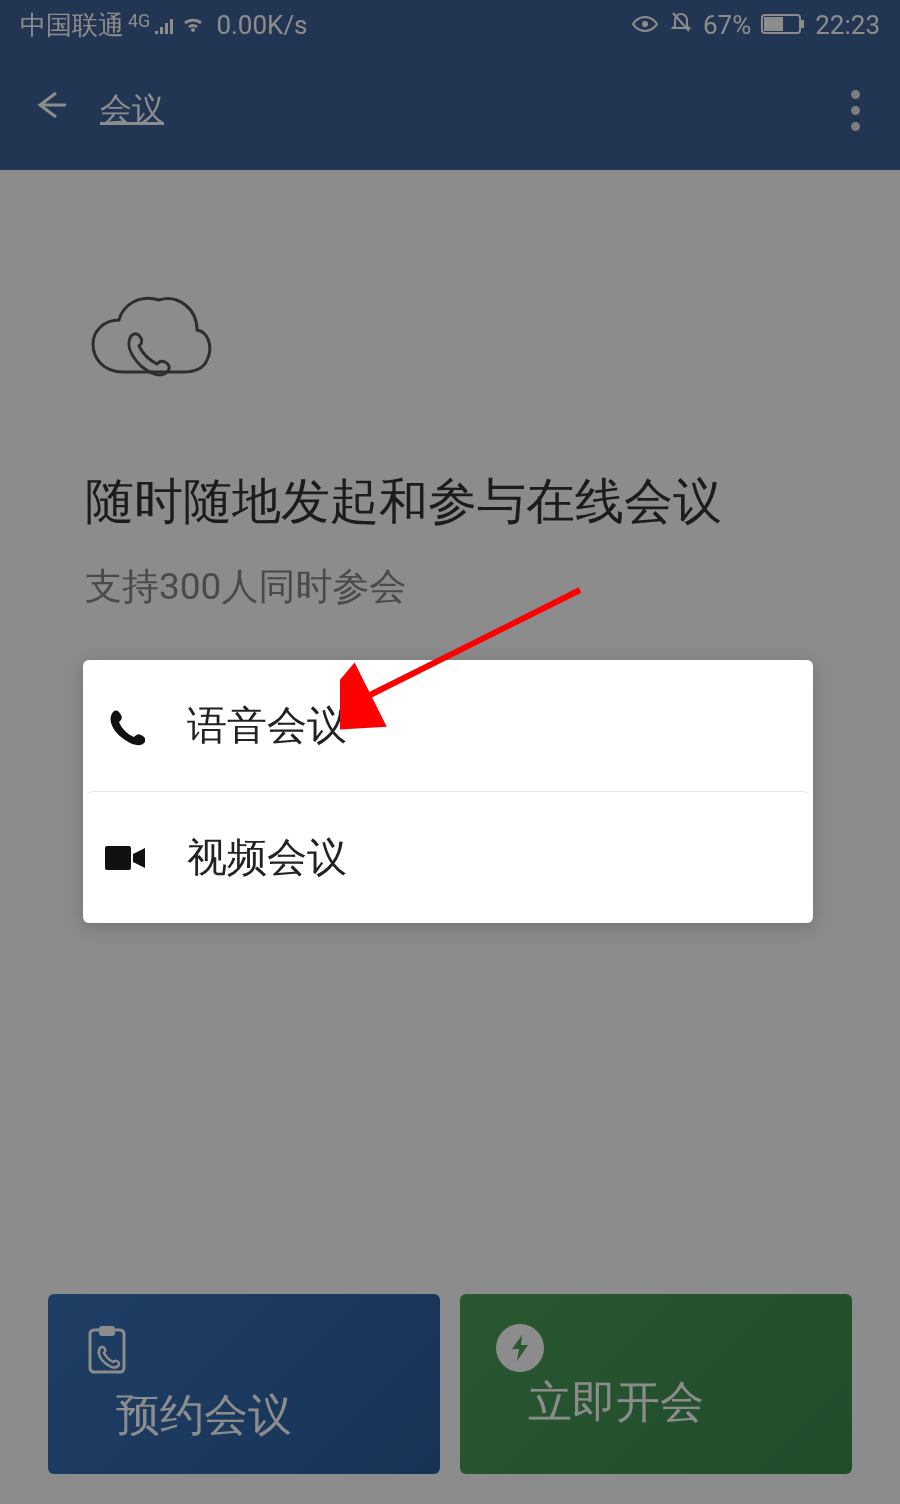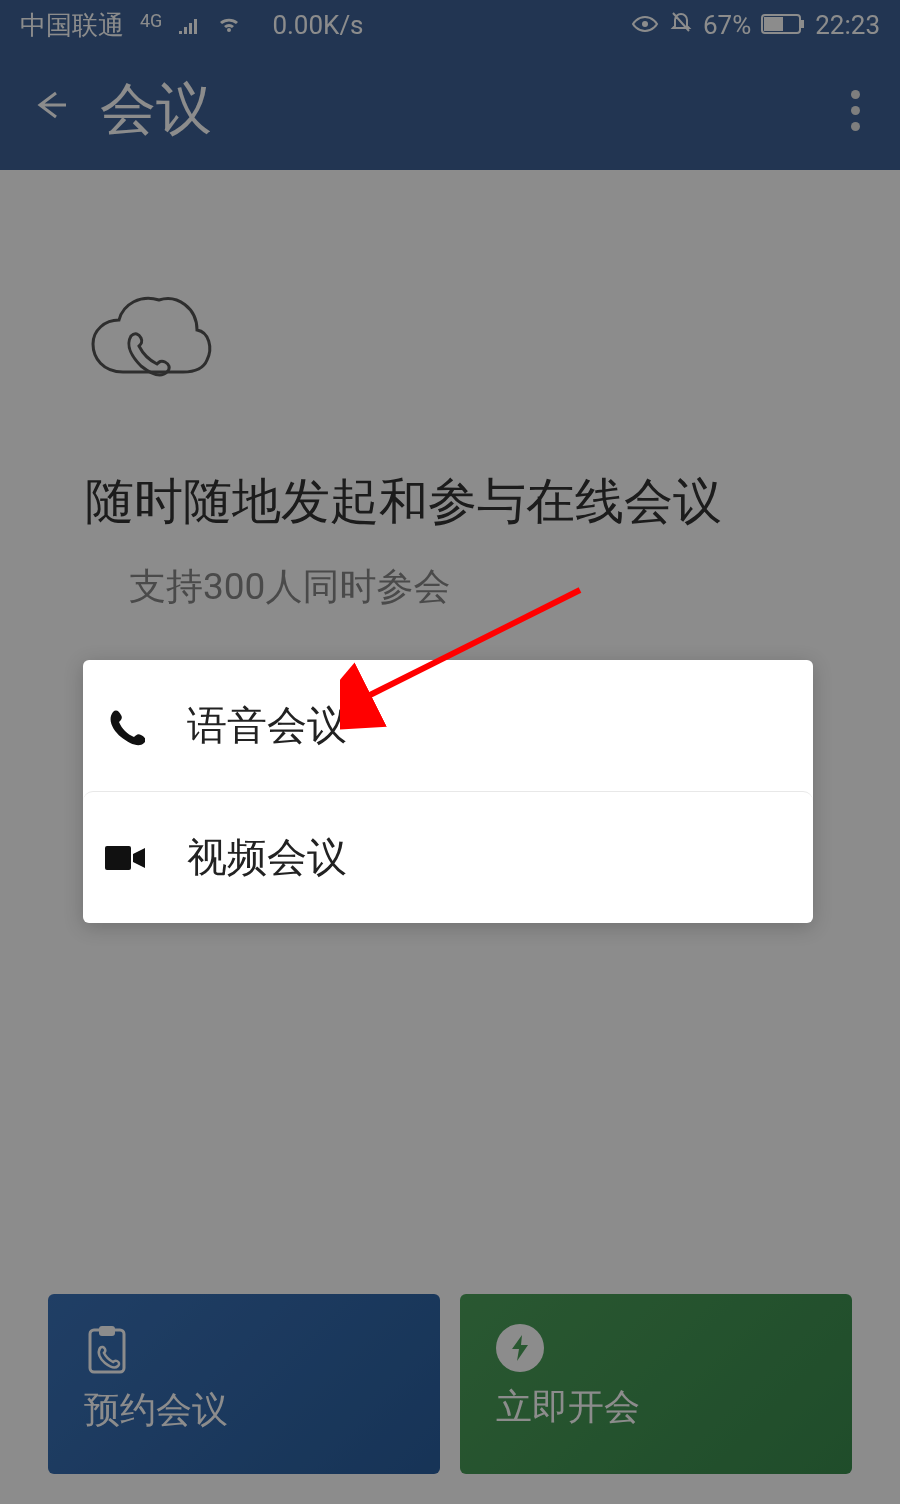--- a/index.html
+++ b/index.html
@@ -26,42 +26,43 @@
       color: #ffffff;
       display: flex;
       justify-content: space-between;
       align-items: center;
       padding: 0 20px;
       font-size: 26px;
     }
     .status-left {
       display: flex;
       align-items: center;
-      gap: 16px;
+      gap: 4px;
     }
     .status-right {
       display: flex;
       align-items: center;
       gap: 10px;
     }
     .app-bar {
       height: 120px;
       background: #3e6296;
       display: flex;
       align-items: center;
       padding: 0 30px;
       color: #ffffff;
       position: relative;
     }
     .back-arrow {
       font-size: 42px;
       margin-right: 30px;
     }
     .app-title {
-      font-size: 56px;
+      font-size: 32px;
+      text-decoration: underline;
     }
     .more-dots {
       position: absolute;
       right: 40px;
       display: flex;
       flex-direction: column;
       gap: 7px;
     }
     .more-dots .dot {
       width: 9px;
@@ -80,21 +81,20 @@
     }
     .heading-text {
       font-size: 49px;
       color: #333333;
       line-height: 1.55;
       margin-bottom: 22px;
     }
     .sub-text {
       font-size: 37px;
       color: #888888;
-      margin-left: 44px;
     }
     .bottom-cards {
       position: absolute;
       bottom: 30px;
       left: 48px;
       right: 48px;
       display: flex;
       gap: 20px;
     }
     .card {
@@ -110,22 +110,23 @@
       background: linear-gradient(135deg, #3b72b8 0%, #2a5f9e 100%);
     }
     .card-green {
       background: linear-gradient(135deg, #4ca05a 0%, #3a8c4e 100%);
     }
     .card-icon {
       font-size: 42px;
       color: #ffffff;
     }
     .card-label {
-      font-size: 36px;
+      font-size: 44px;
       color: #ffffff;
+      margin-left: 32px;
     }
     .overlay {
       position: absolute;
       top: 0;
       left: 0;
       right: 0;
       bottom: 0;
       background: rgba(0, 0, 0, 0.45);
     }
     .popup {
@@ -191,21 +192,21 @@
       <span>
         <svg width="22" height="18" viewBox="0 0 22 18">
             <path fill="#fff" d="M1 15h3v3H1zM6 11h3v7H6zM11 7h3v11h-3zM16 3h3v15h-3z"></path>
           </svg>
       </span>
       <span>
         <svg width="26" height="20" viewBox="0 0 26 20">
             <path fill="#fff" d="M13 18a2 2 0 100-4 2 2 0 000 4zm-5-6a8 8 0 0110 0l-2 2a5 5 0 00-6 0zm-4-4a14 14 0 0118 0l-2 2a11 11 0 00-14 0z"></path>
           </svg>
       </span>
-      <span style="margin-left:14px;">0.00K/s</span>
+      <span style="margin-left:6px;">0.00K/s</span>
     </div>
     <div class="status-right">
       <span>
         <svg width="28" height="20" viewBox="0 0 28 20">
             <path fill="none" stroke="#fff" stroke-width="2" d="M2 10s4-7 12-7 12 7 12 7-4 7-12 7-12-7-12-7z"></path>
             <circle cx="14" cy="10" r="3" fill="#fff"></circle>
           </svg>
       </span>
       <span>
         <svg width="24" height="24" viewBox="0 0 24 24">

